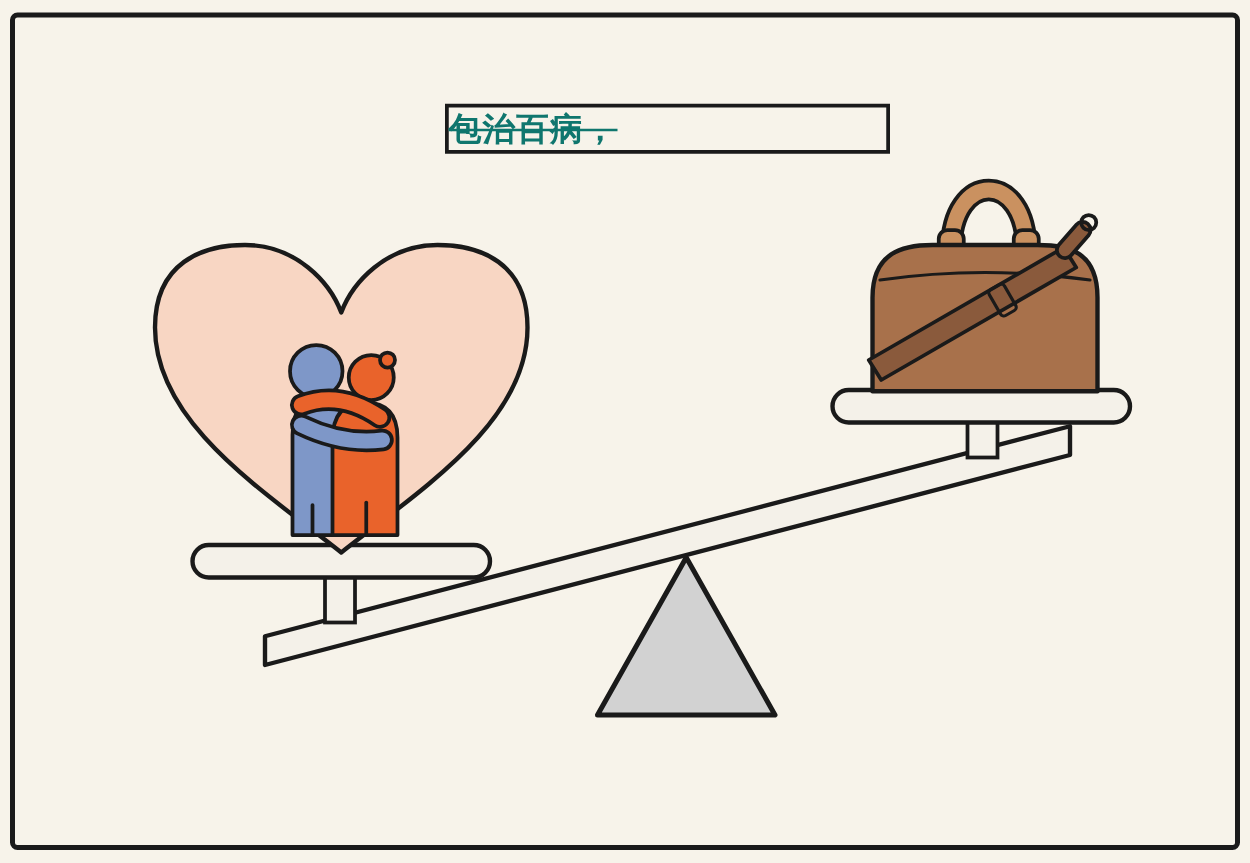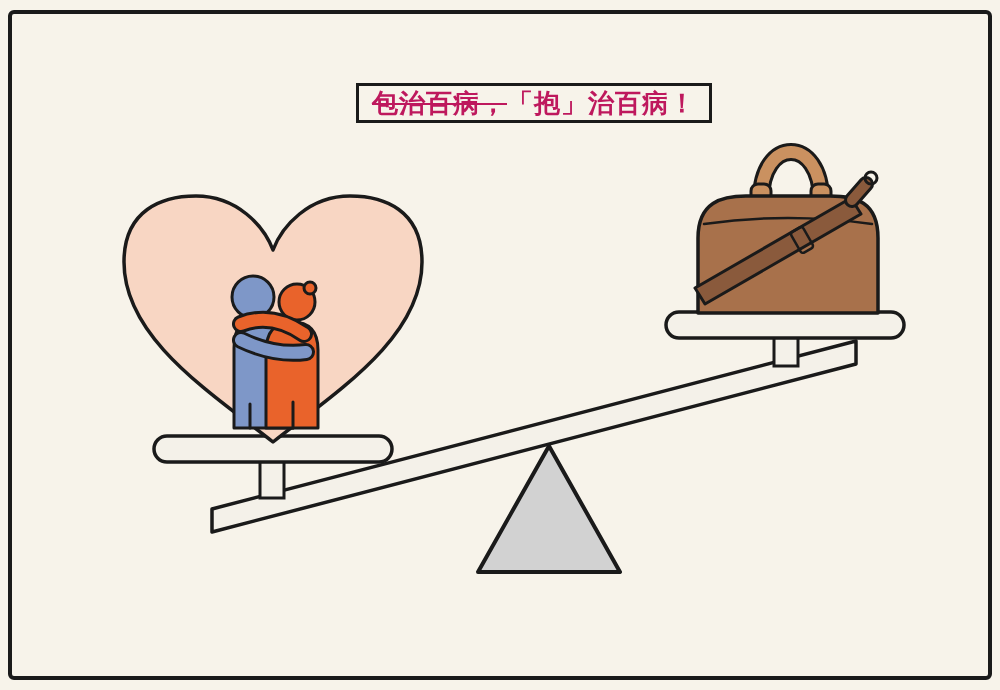--- a/index.html
+++ b/index.html
@@ -23,41 +23,40 @@
     position: absolute;
     left: 356px;
     top: 83px;
     width: 356px;
     height: 40px;
     box-sizing: border-box;
     border: 3px solid #1a1a1a;
     background: #f7f3ea;
     display: flex;
     align-items: center;
-    justify-content: center;
+    justify-content: flex-start;
     font-size: 26px;
     font-weight: 700;
-    color: #be185d;
+    color: #0f766e;
     letter-spacing: 1px;
     white-space: nowrap;
     z-index: 2;
   }
   .caption-struck {
     text-decoration: line-through;
     text-decoration-thickness: 2px;
   }
 </style>
 </head>
 <body>
 
 <div class="canvas">
 
   <div class="caption-box">
     <span class="caption-struck">包治百病，</span>
-      <span>「抱」治百病！</span>
   </div>
 
   <svg class="scene-svg" width="1000" height="690" viewBox="0 0 1000 690">
 
     <rect x="10" y="12" width="980" height="666" rx="4" fill="none" stroke="#1a1a1a" stroke-width="4"></rect>
 
     <polygon points="549,446 620,572 478,572" stroke="#1a1a1a" stroke-width="4" stroke-linejoin="round" fill="#d2d2d2"></polygon>
 
     <polygon points="212,509 856,341 856,364 212,532" stroke="#1a1a1a" stroke-width="3.5" stroke-linejoin="round" fill="#f4f1e9"></polygon>
 

